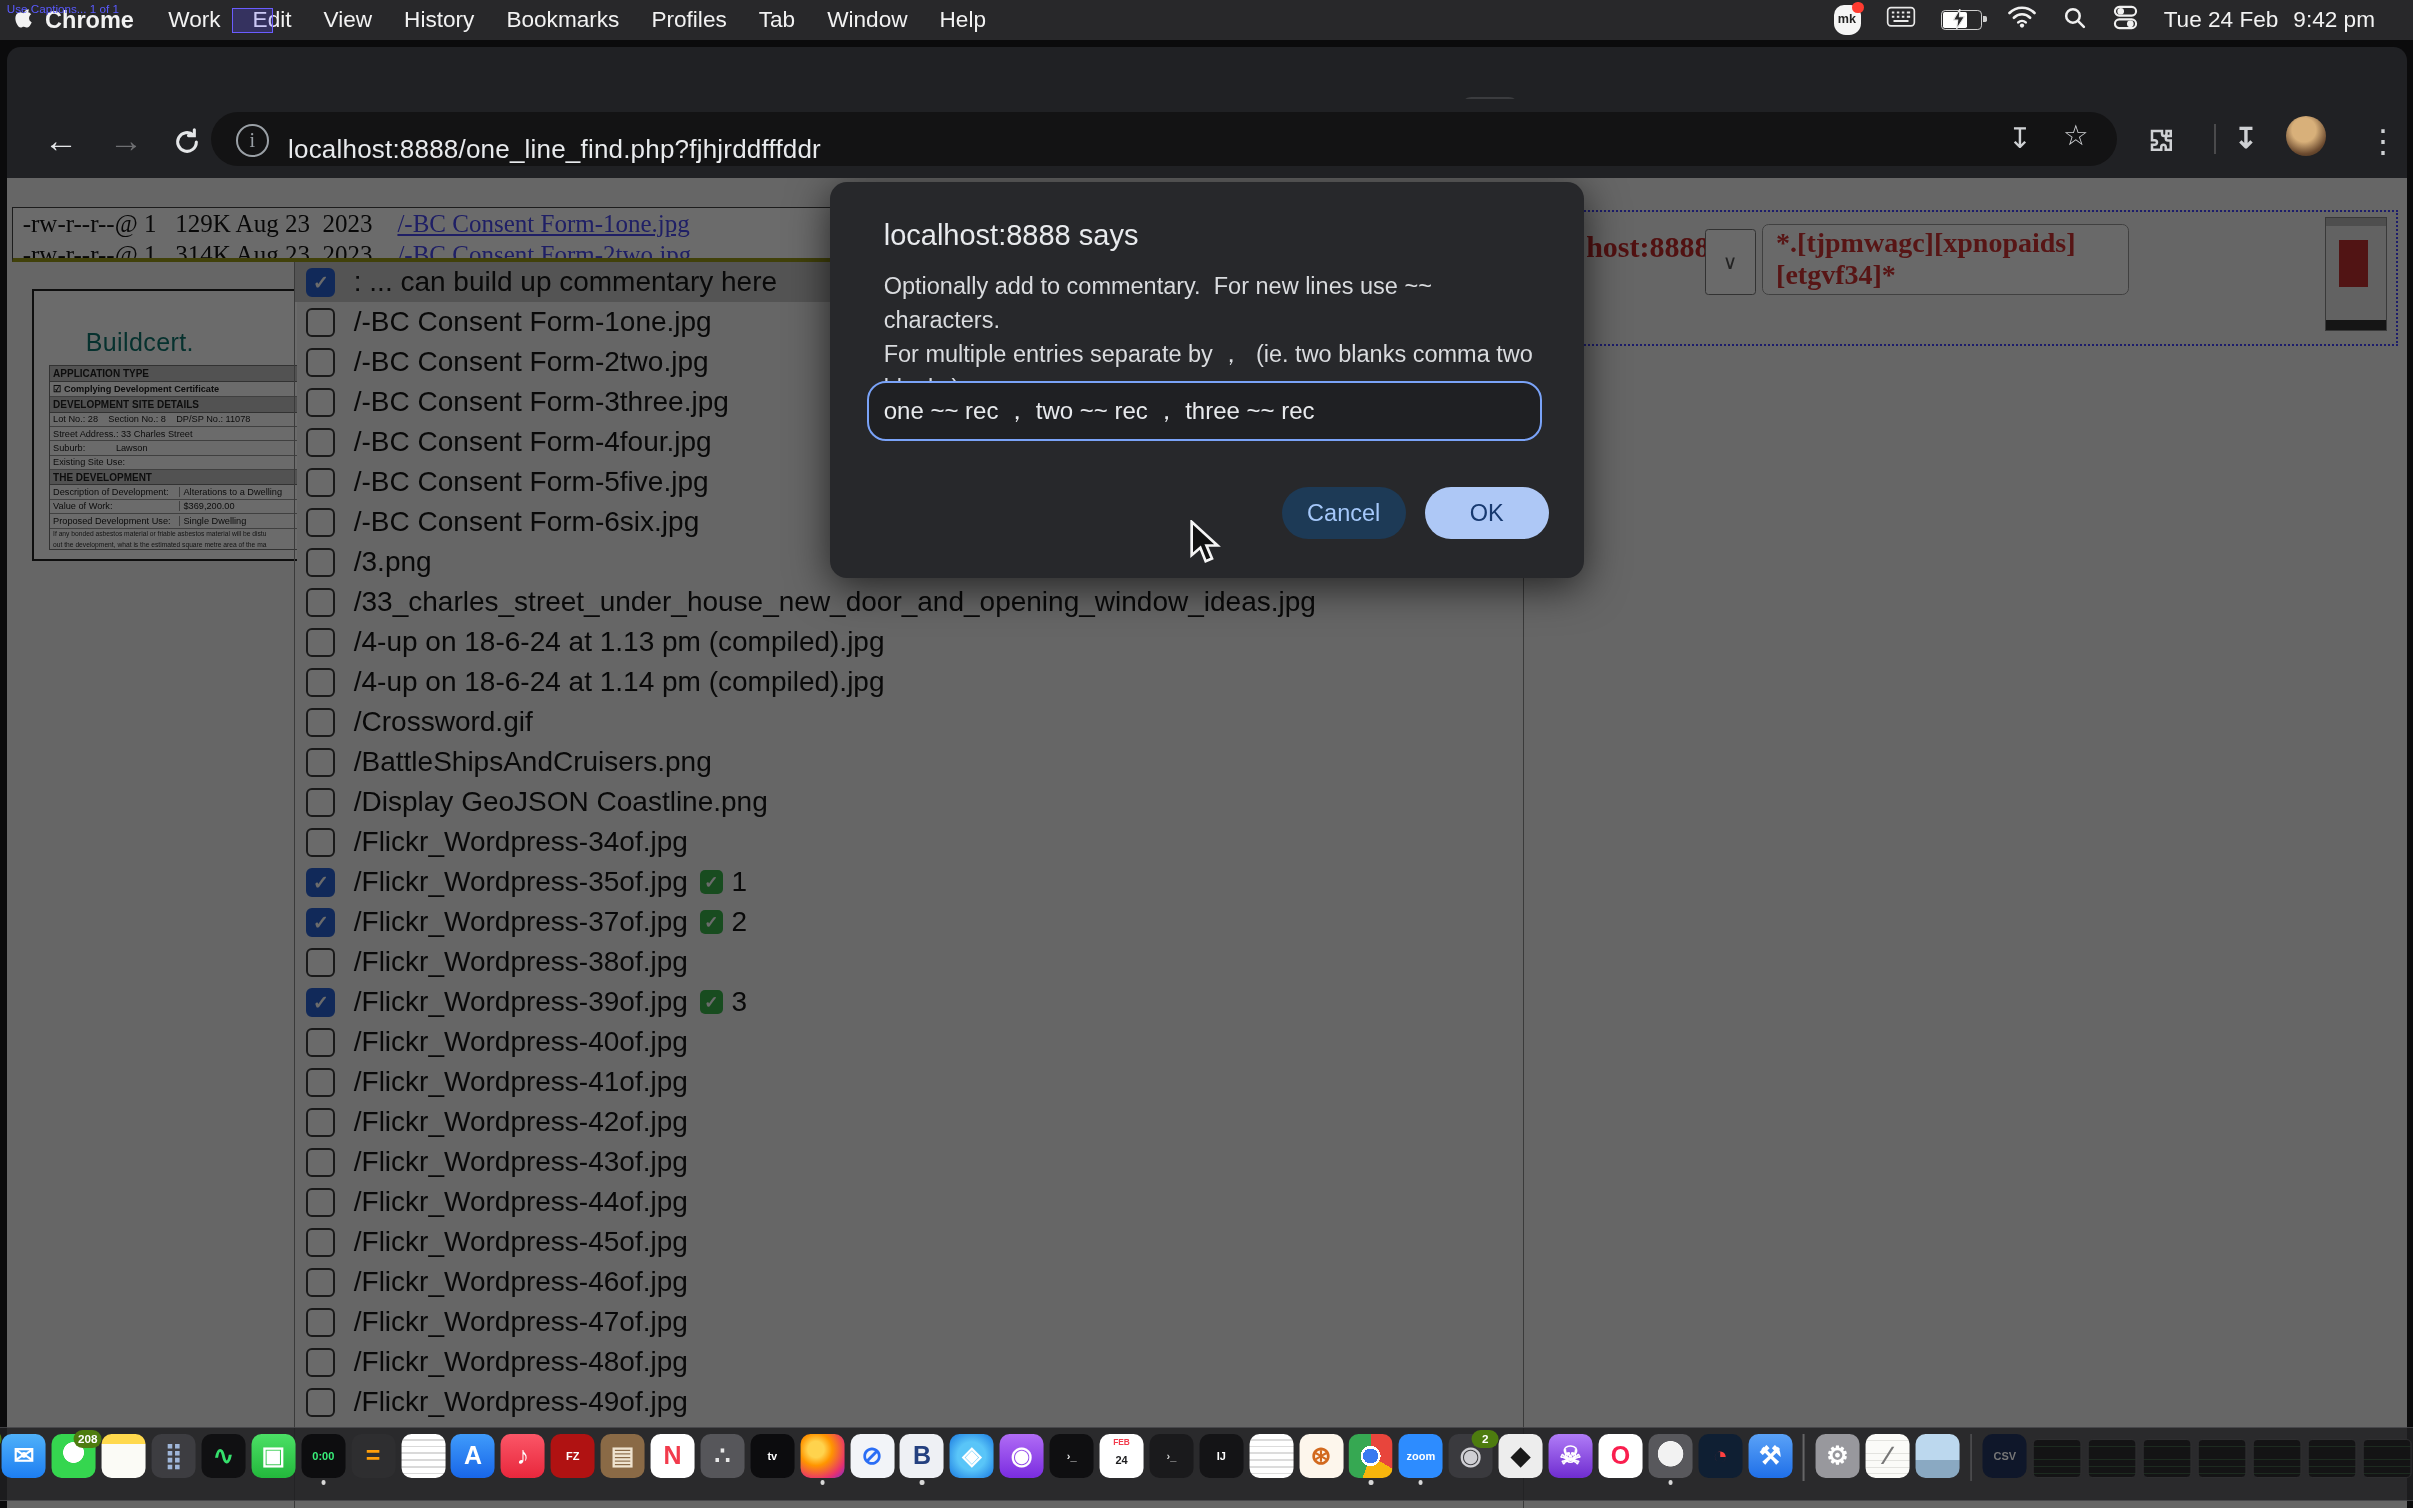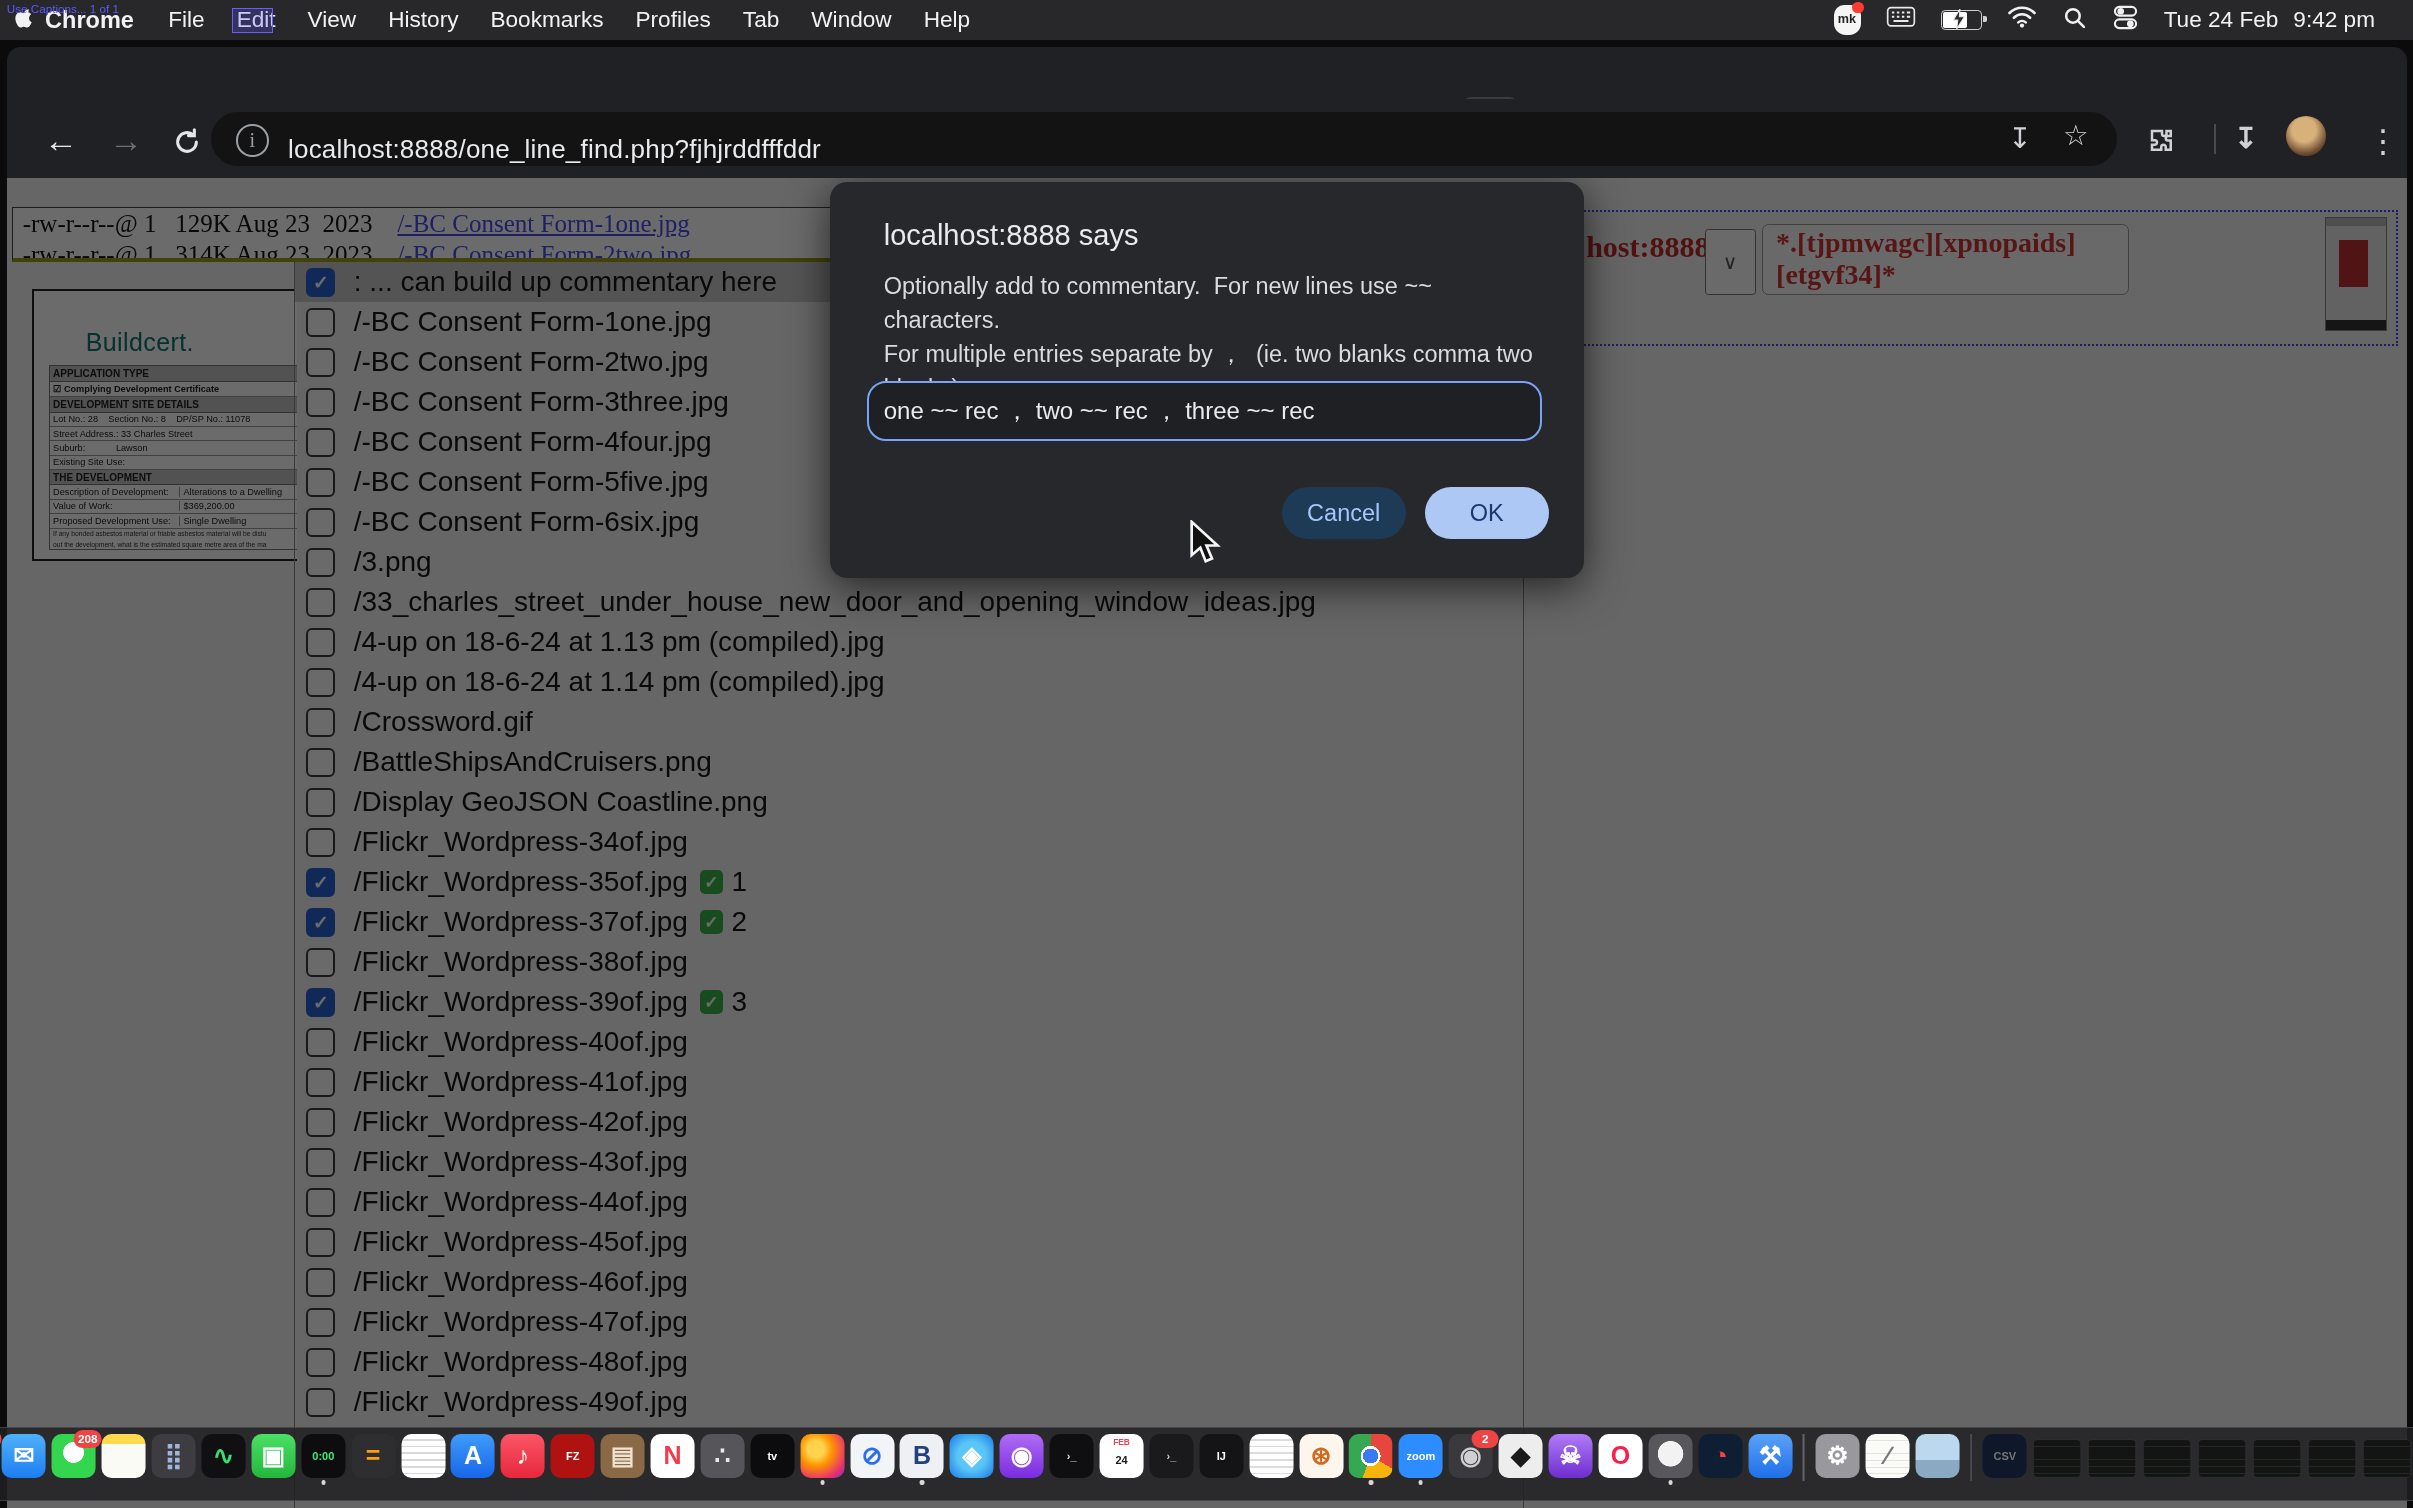--- a/index.html
+++ b/index.html
@@ -99,40 +99,40 @@
   #cursor{position:absolute;left:1183px;top:342px;z-index:70;}
   
   #dock{position:absolute;left:50%;bottom:6.7px;transform:translateX(-50%);height:64px;z-index:100;
         background:rgba(32,32,34,.85);border:0.8px solid rgba(130,130,135,.35);border-radius:22px;
         display:flex;align-items:flex-start;gap:5.9px;padding:5.9px 10px 2.5px;}
   .ditem{display:flex;flex-direction:column;align-items:center;width:44px;flex:none;position:relative;}
   .dicon{width:44px;height:44px;border-radius:10px;display:flex;align-items:center;justify-content:center;
          font-size:25px;font-weight:bold;overflow:hidden;}
   .dicon.txt{font-size:11px;letter-spacing:0;}
   .ddot{width:4.2px;height:4.2px;border-radius:50%;background:#d8d8d8;margin-top:2.5px;}
-  .dbadge{position:absolute;top:-4.2px;right:-5.9px;min-width:18.4px;height:18.4px;border-radius:9.2px;background:#ef4444;
+  .dbadge{position:absolute;top:-4.2px;right:-5.9px;min-width:18.4px;height:18.4px;border-radius:9.2px;background:#4d7c0f;
           color:#fff;font-size:11.7px;font-weight:bold;display:flex;align-items:center;justify-content:center;padding:0 4.2px;z-index:2;}
   .dsep{width:1.7px;height:47px;background:rgba(255,255,255,.28);margin:0 5px;flex:none;}
   .dwin{width:47px;height:37px;margin-top:5px;border-radius:5px;background:repeating-linear-gradient(180deg,#141415 0 5.9px,#1d2b20 5.9px 6.7px);
         border:0.8px solid #2e2e30;flex:none;}
   .caltop{position:absolute;top:3.4px;left:0;right:0;text-align:center;font-size:8.4px;font-weight:bold;color:#f23b4c;}
 </style>
 </head>
 <body>
 <div id="root">
 
 <div id="menubar">
   <span style="margin-left:15px;">
     <svg width="18.4" height="22.6" viewBox="0 0 22 26" fill="#f2f2f2">
       <path d="M11.5 6.2c1.2-1.6 3.2-2.7 4.9-2.7.2 1.8-.5 3.5-1.6 4.8-1.1 1.3-2.9 2.3-4.7 2.2-.2-1.7.5-3.1 1.4-4.3z"></path>
       <path d="M16.8 13.9c0-3 2.5-4.4 2.6-4.5-1.4-2.1-3.6-2.4-4.4-2.4-1.9-.2-3.6 1.1-4.6 1.1-1 0-2.4-1.1-4-1-2 0-3.9 1.2-5 3-2.1 3.7-.5 9.1 1.5 12.1 1 1.5 2.2 3.1 3.8 3 1.5-.1 2.1-1 3.9-1s2.3 1 4 1c1.6 0 2.7-1.5 3.7-3 1.1-1.7 1.6-3.3 1.6-3.4-.1 0-3.1-1.2-3.1-4.9z"></path>
     </svg>
   </span>
   <span class="appname">Chrome</span>
-  <span id="menus"><span class="mitem">File</span><span class="mitem">Edit</span><span class="mitem">View</span><span class="mitem">History</span><span class="mitem">Bookmarks</span><span class="mitem">Profiles</span><span class="mitem">Tab</span><span class="mitem">Window</span><span class="mitem">Help</span></span>
+  <span id="menus"><span class="mitem">Work</span><span class="mitem">Edit</span><span class="mitem">View</span><span class="mitem">History</span><span class="mitem">Bookmarks</span><span class="mitem">Profiles</span><span class="mitem">Tab</span><span class="mitem">Window</span><span class="mitem">Help</span></span>
   <div id="mb-right">
     <span class="appblob"></span>
     <span>
       <svg width="30" height="23.5" viewBox="0 0 36 28" fill="none" stroke="#e8e8e8" stroke-width="2">
         <rect x="2" y="3" width="32" height="22" rx="4"></rect>
         <path d="M7 9h3M13 9h3M19 9h3M25 9h4M7 14h3M13 14h3M19 14h3M25 14h4M9 19h18" stroke-width="2.4"></path>
       </svg>
     </span>
     <span class="battery">
       <span class="fill"></span>

